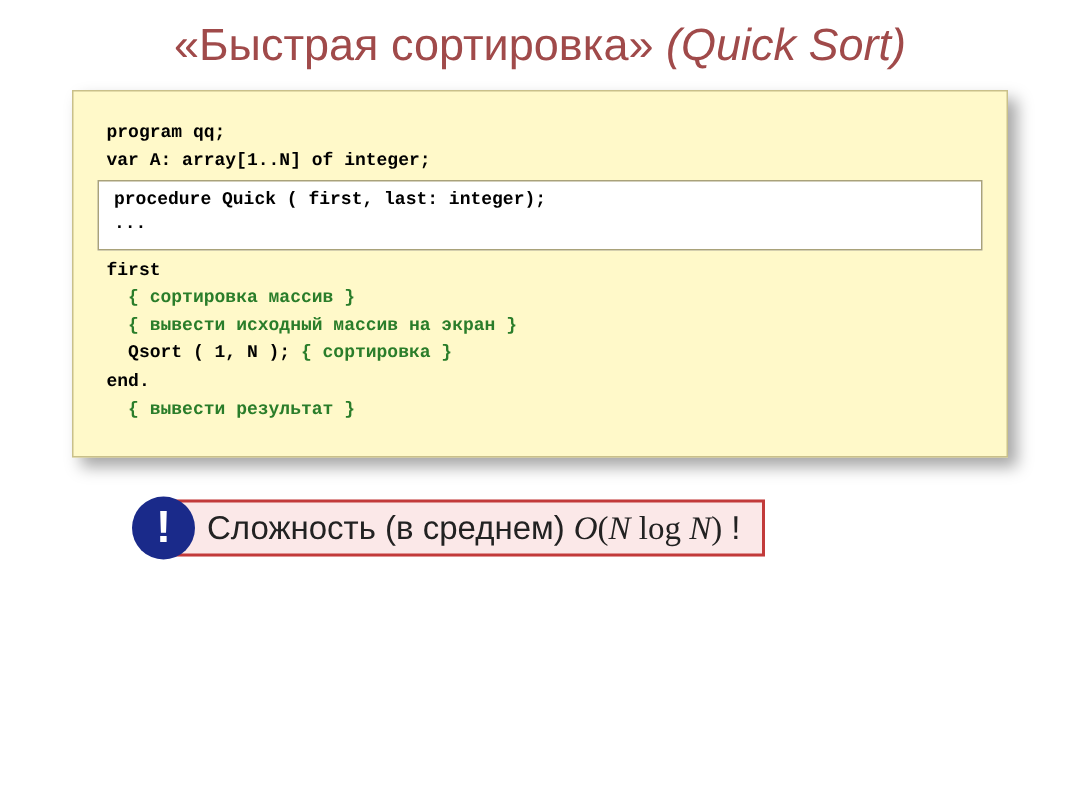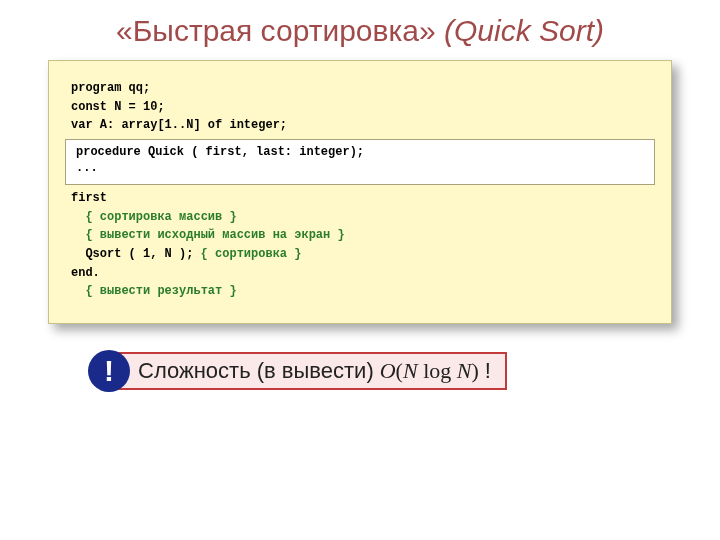--- a/index.html
+++ b/index.html
@@ -92,38 +92,37 @@
 <body>
 
 <div class="slide">
 
   <h1 class="title">
     <span class="title-main">«Быстрая сортировка»</span><span class="title-alt"> (Quick Sort)</span>
   </h1>
 
   <div class="codebox">
     <div class="line">program qq;</div>
-    <div class="line">const N = 10;</div>
     <div class="line">var A: array[1..N] of integer;</div>
 
     <div class="insetbox">
       <div class="line">procedure Quick ( first, last: integer);</div>
       <div class="line">...</div>
     </div>
 
     <div class="line">first</div>
     <div class="line"><span class="comment">  { </span><span class="comment">сортировка массив</span><span class="comment"> }</span></div>
     <div class="line"><span class="comment">  { </span><span class="comment">вывести исходный массив на экран</span><span class="comment"> }</span></div>
     <div class="line"><span>  Qsort ( 1, N );</span><span class="comment"> { сортировка }</span></div>
     <div class="line">end.</div>
     <div class="line"><span class="comment">  { </span><span class="comment">вывести результат</span><span class="comment"> }</span></div>
   </div>
 
   <div class="callout-row">
     <div class="bang-circle">!</div>
     <div class="callout-box">
-      <span>Сложность (в вывести) </span>
+      <span>Сложность (в среднем) </span>
       <span class="formula"><span>O</span><span class="upright">(</span><span>N</span><span class="upright"> log </span><span>N</span><span class="upright">)</span></span>
       <span> !</span>
     </div>
   </div>
 
 </div>
 
 </body></html>

